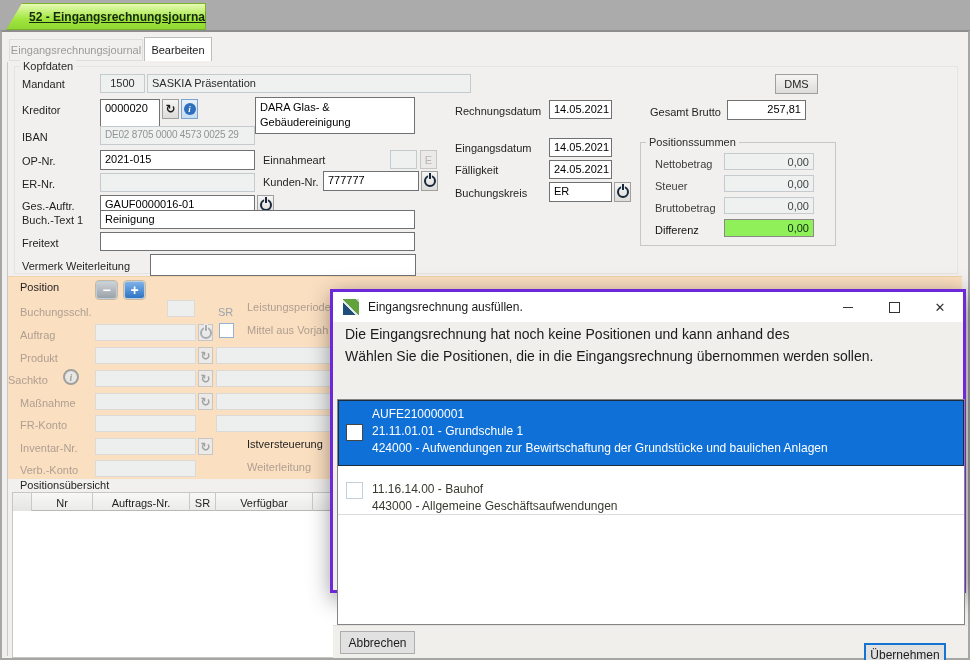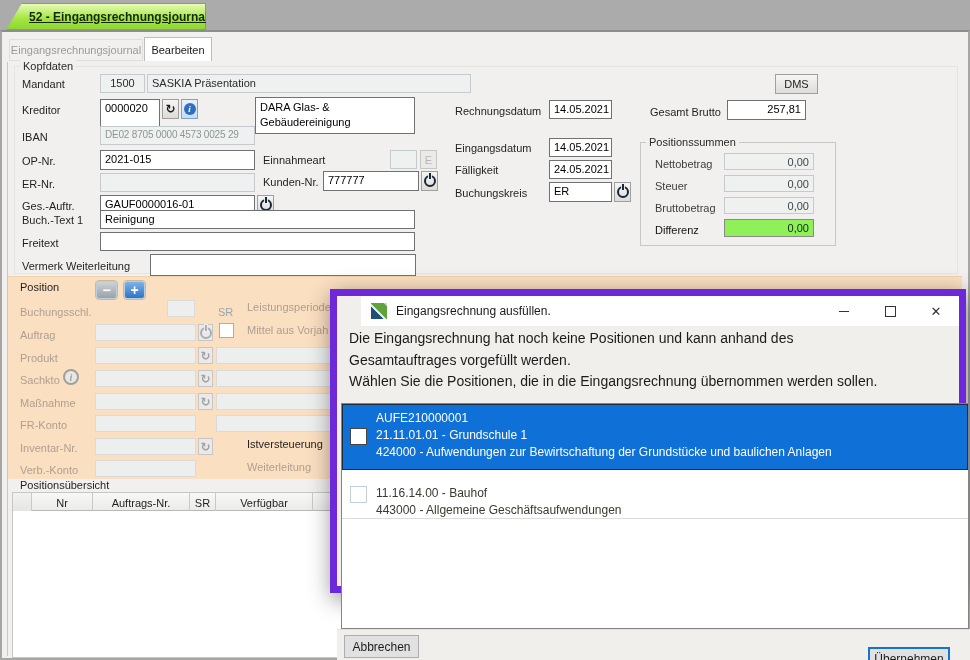--- a/index.html
+++ b/index.html
@@ -45,22 +45,22 @@
   .mini-plus{background:linear-gradient(#7db1e8,#2f74c4);outline:1px solid #c8b89e;}
   .chk{background:#fff;border:1px solid #94b2d2;}
   .circle-i{width:16px;height:16px;border-radius:50%;border:2px solid #a0a09e;color:#a0a09e;background:#e9e7e4;
       font:italic 700 10px "Liberation Serif",serif;display:flex;align-items:center;justify-content:center;}
   
   .thead{display:flex;background:linear-gradient(#f8f8f6,#ebebe9);border:1px solid #c6c6c4;border-bottom:1px solid #b9b9b7;}
   .th{height:19px;display:flex;align-items:center;justify-content:center;font-size:11px;color:#1f1f1f;
       border-right:1px solid #c9c9c7;overflow:hidden;}
   .tbody{background:#fff;border:1px solid #c6c6c4;border-top:none;}
   
-  .dialog{left:330px;top:289px;width:636px;height:304px;background:#f0efec;border:7px solid #6d28d9;
-      box-shadow:2px 6px 22px rgba(0,0,0,.45);padding-left:24px;}
+  .dialog{left:330px;top:289px;width:636px;height:304px;background:#f0efec;border:3px solid #6d28d9;
+      box-shadow:2px 6px 22px rgba(0,0,0,.45);}
   .dlg-title{height:30px;background:#fff;display:flex;align-items:center;padding-left:10px;}
   .dlg-logo{width:16px;height:16px;background:linear-gradient(to top right,#1e4e79 38%,#dfe7ea 38% 48%,#61a23c 48% 88%,#c7d2d8 88%);}
   .dlg-title-text{font-size:12px;color:#1a1a1a;margin-left:9px;white-space:nowrap;}
   .dlg-controls{position:absolute;right:0;top:0;height:30px;display:flex;}
   .dlg-ctl{width:46px;height:30px;display:flex;align-items:center;justify-content:center;color:#333;cursor:pointer;font-size:13px;}
   .max-box{width:9px;height:9px;border:1px solid #333;}
   .min-bar{width:10px;height:1px;background:#333;display:block;}
   .dlg-msg{font-size:14px;color:#1b1b1b;line-height:21.5px;white-space:nowrap;}
   .listbox{background:#fff;border:1px solid #848484;}
   .li-sel{background:#0f70d8;border:1px solid #1d2c3c;color:#fff;}
@@ -198,21 +198,21 @@
       <span class="pwr dim"></span>
     </div>
 
   <span class="abs lbl-dim" style="left:20px;top:352px;">Produkt</span>
   <div class="abs pos-field" style="left:95px;top:347px;width:101px;height:17px;"></div>
   <div class="abs btn btn-disabled" style="left:198px;top:347px;width:15px;height:17px;">
       <span class="glyph-refresh dim">↻</span>
     </div>
   <div class="abs pos-field" style="left:216px;top:347px;width:126px;height:17px;"></div>
 
-  <span class="abs lbl-dim" style="left:20px;top:374px;">Sachkto</span>
+  <span class="abs lbl-dim" style="left:8px;top:374px;">Sachkto</span>
   <div class="abs circle-i" style="left:63px;top:369px;">i</div>
   <div class="abs pos-field" style="left:95px;top:370px;width:101px;height:17px;"></div>
   <div class="abs btn btn-disabled" style="left:198px;top:370px;width:15px;height:17px;">
       <span class="glyph-refresh dim">↻</span>
     </div>
   <div class="abs pos-field" style="left:216px;top:370px;width:126px;height:17px;"></div>
 
   <span class="abs lbl-dim" style="left:20px;top:397px;">Maßnahme</span>
   <div class="abs pos-field" style="left:95px;top:393px;width:101px;height:17px;"></div>
   <div class="abs btn btn-disabled" style="left:198px;top:393px;width:15px;height:17px;">
@@ -258,21 +258,20 @@
         <div class="dlg-ctl">
             <span class="max-box"></span>
           </div>
         <div class="dlg-ctl">
             <span>✕</span>
           </div>
       </div>
     </div>
     <div class="abs dlg-msg" style="left:12px;top:32px;width:615px;">
       <div>Die Eingangsrechnung hat noch keine Positionen und kann anhand des</div>
-      <div>Gesamtauftrages vorgefüllt werden.</div>
       <div>Wählen Sie die Positionen, die in die Eingangsrechnung übernommen werden sollen.</div>
     </div>
     <div class="abs listbox" style="left:4px;top:107px;width:628px;height:226px;">
       <div class="li-sel" style="position:relative;height:64px;">
         <div class="abs chk" style="left:7px;top:23px;width:17px;height:17px;border:1px solid #454545;"></div>
         <div class="abs" style="left:33px;top:5px;">
           <div class="li-line">AUFE210000001</div>
           <div class="li-line">21.11.01.01 - Grundschule 1</div>
           <div class="li-line">424000 - Aufwendungen zur Bewirtschaftung der Grundstücke und baulichen Anlagen</div>
         </div>

